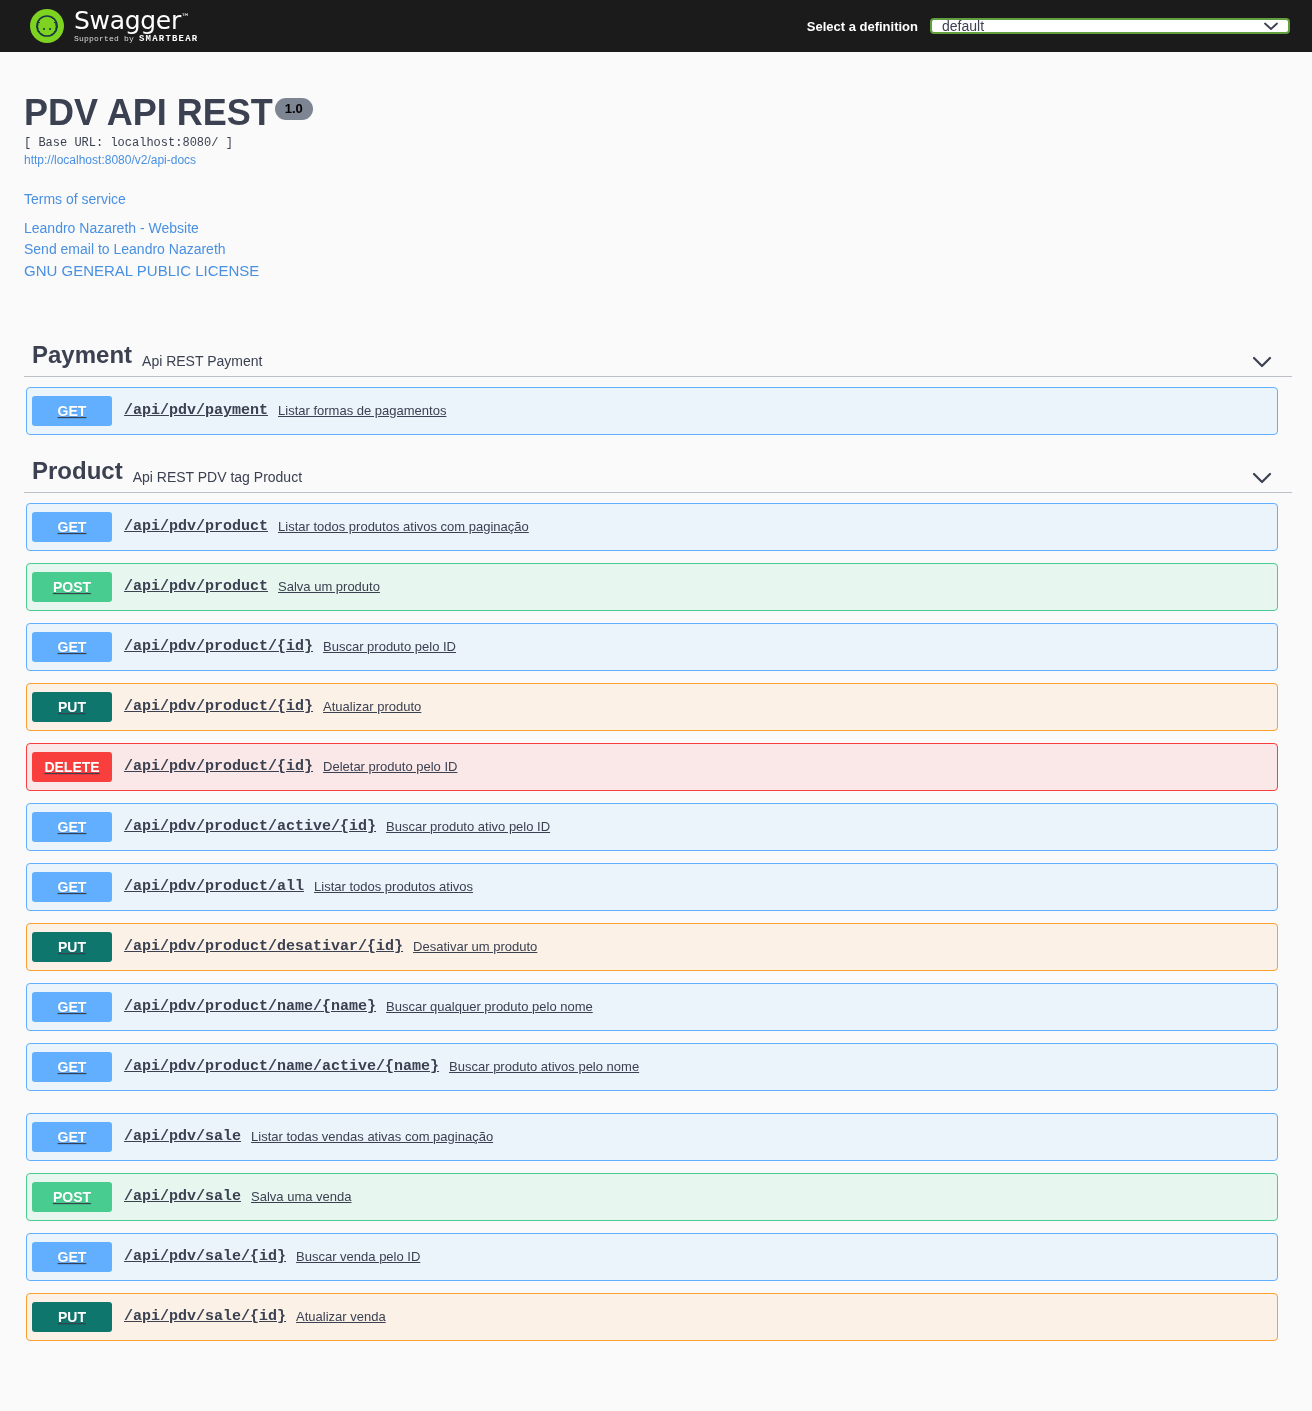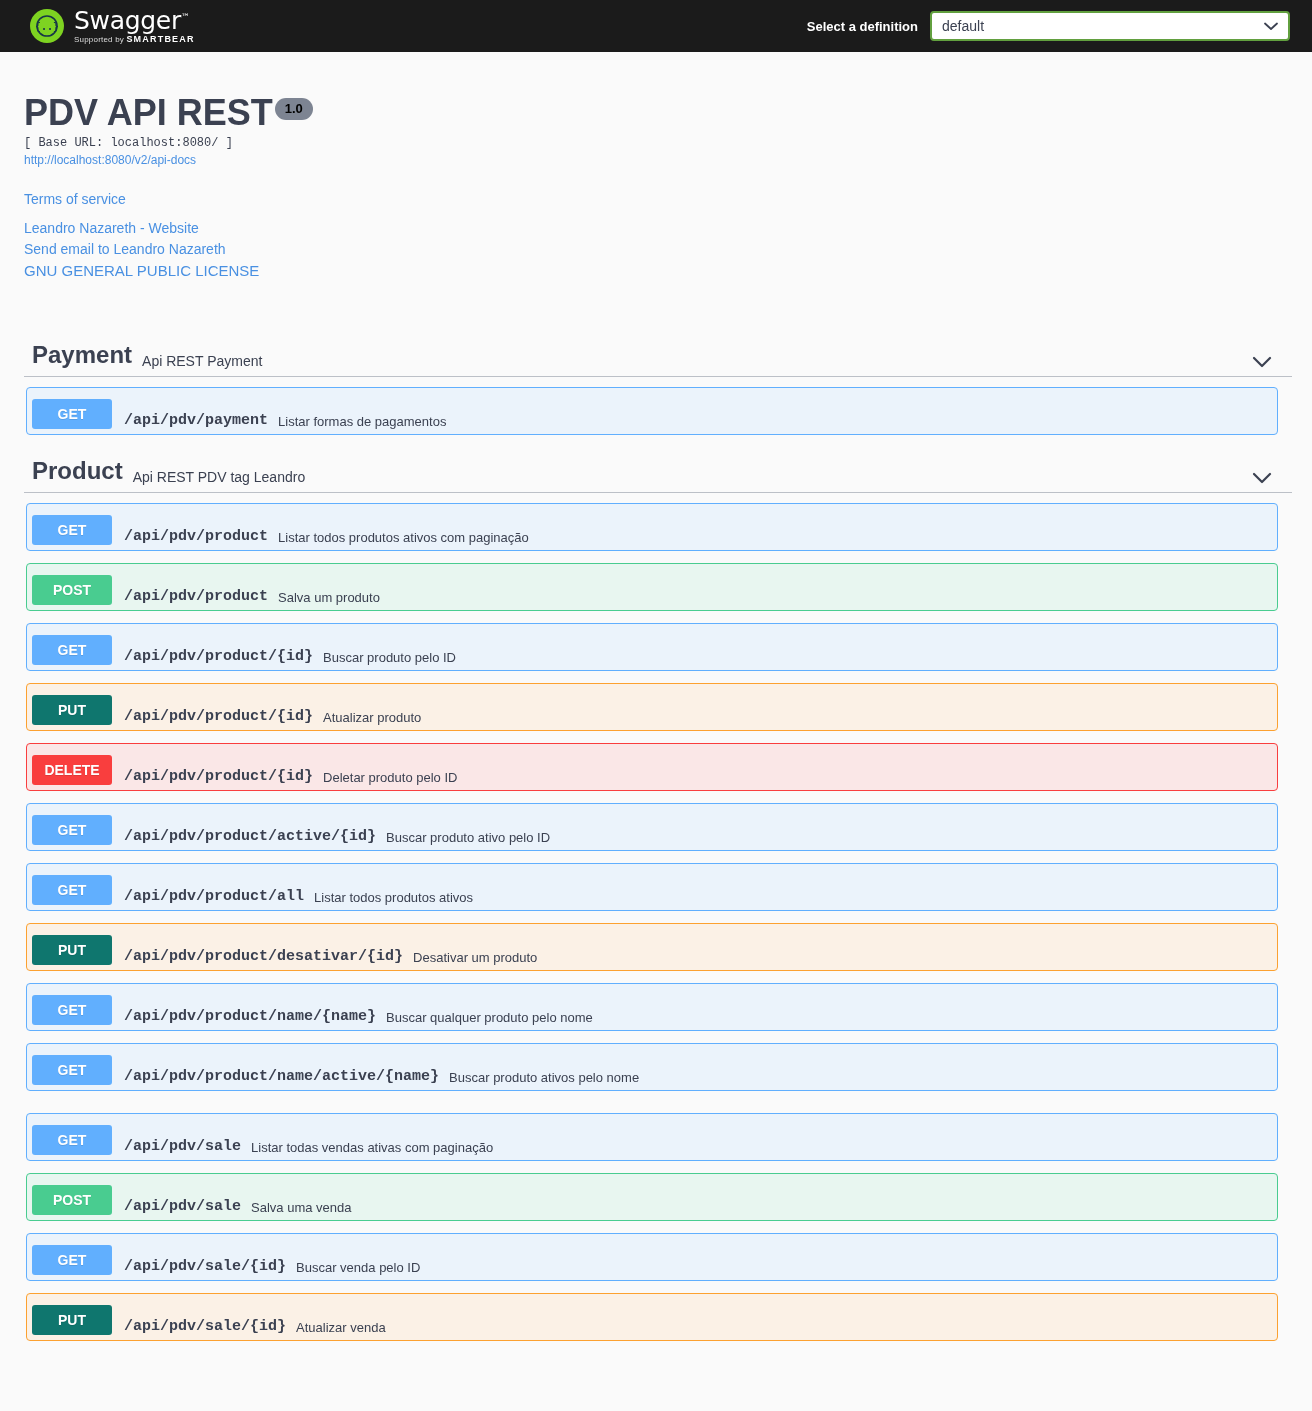--- a/index.html
+++ b/index.html
@@ -42,39 +42,40 @@
     font-weight: 400;
     letter-spacing: -0.3px;
     font-family: "DejaVu Sans", sans-serif;
   }
   .logo-word sup { font-size: 9px; vertical-align: super; }
   .logo-sub {
     margin-top: 2px;
     font-size: 8px;
     color: #dcdcdc;
     letter-spacing: 0.2px;
+    font-family: Liberation Mono, monospace;
   }
   .logo-sub b { letter-spacing: 1.2px; font-size: 9px; color: #fff; }
 
   .topbar-right {
     margin-left: auto;
     display: flex;
     align-items: center;
     padding-right: 22px;
   }
   .select-label {
     color: #fff;
     font-size: 13px;
     font-weight: bold;
     margin-right: 12px;
     white-space: nowrap;
   }
   .def-select {
     width: 360px;
-    height: 30px;
+    height: 16px;
     border: 2px solid #62a03f;
     border-radius: 4px;
     background: #fff;
     color: #3b4151;
     font-size: 14px;
     font-family: "Liberation Sans", sans-serif;
     padding: 0 10px;
     display: flex;
     align-items: center;
     position: relative;
@@ -169,27 +170,28 @@
   .tag-chevron {
     margin-left: auto;
     display: flex;
     align-items: center;
   }
 
   .ops { padding-top: 10px; }
 
   .op-row {
     display: flex;
-    align-items: flex-end;
+    align-items: center;
     border-radius: 4px;
     margin: 0 14px 12px 6px;
     min-height: 48px;
     padding: 5px;
     cursor: pointer;
     border: 1px solid;
+    text-decoration: underline;
   }
   .op-method {
     font-size: 14px;
     font-weight: bold;
     color: #fff;
     min-width: 80px;
     text-align: center;
     border-radius: 3px;
     padding: 7px 0;
     font-family: "Liberation Sans", sans-serif;
@@ -286,21 +288,21 @@
           <div class="op-row r-get">
             <span class="op-method m-get">GET</span>
             <span class="op-path">/api/pdv/payment</span>
             <span class="op-summary">Listar formas de pagamentos</span>
           </div>
         </div>
       </div>
       <div class="tag-block">
         <div class="tag-header">
           <span class="tag-name">Product</span>
-          <span class="tag-desc">Api REST PDV tag Leandro</span>
+          <span class="tag-desc">Api REST PDV tag Product</span>
           <span class="tag-chevron">
             <svg width="20" height="13" viewBox="0 0 20 13">
               <path d="M2 2 L10 10 L18 2" fill="none" stroke="#3b4151" stroke-width="2.2" stroke-linecap="round" stroke-linejoin="round"></path>
             </svg>
           </span>
         </div>
         <div class="ops">
           <div class="op-row r-get">
             <span class="op-method m-get">GET</span>
             <span class="op-path">/api/pdv/product</span>

